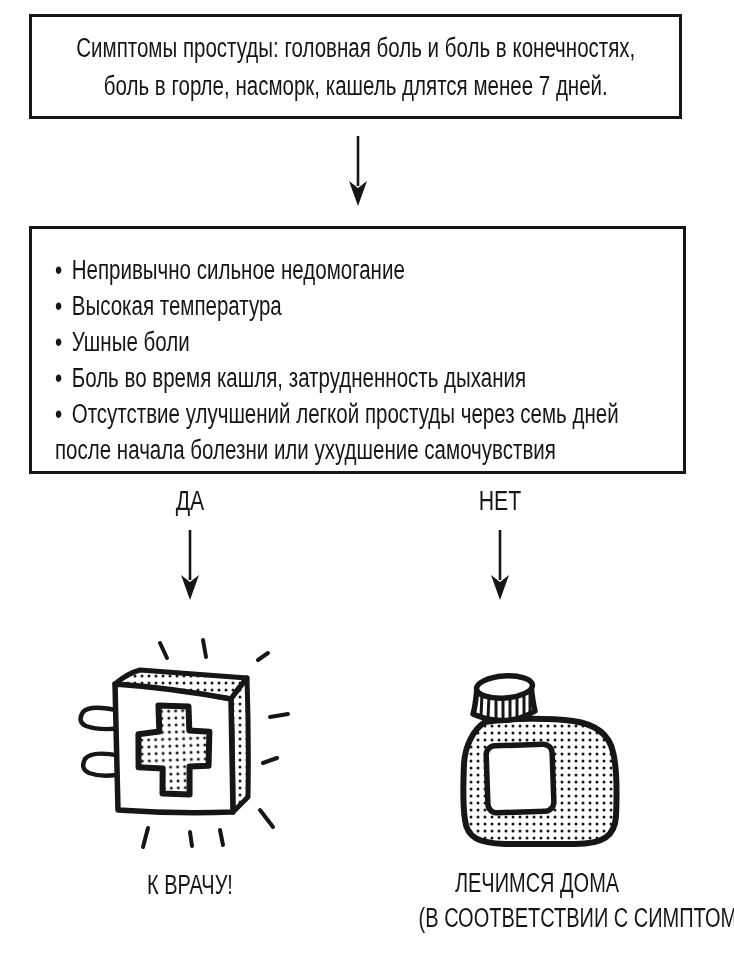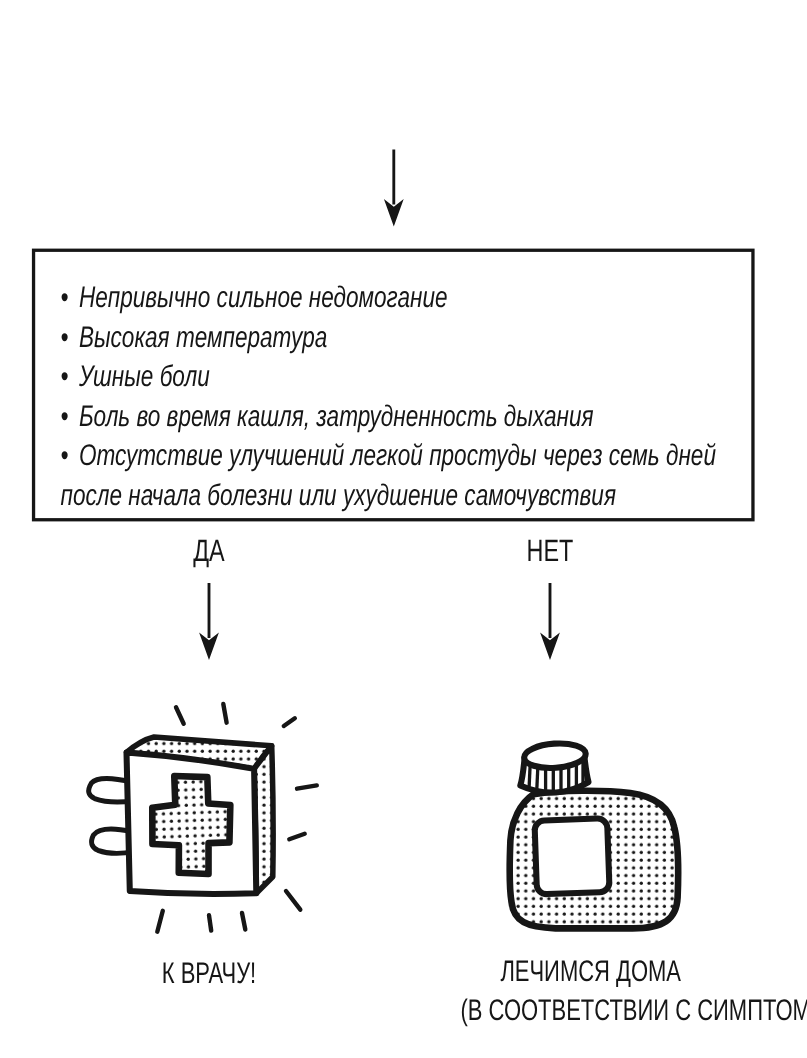--- a/index.html
+++ b/index.html
@@ -27,21 +27,21 @@
   .symptoms-lines {
     transform: scaleX(0.76);
     transform-origin: 50% 50%;
     text-align: center;
     font-size: 27px;
     line-height: 38px;
     white-space: nowrap;
   }
   .box-criteria {
     left: 29px; top: 226px;
-    width: 657px; height: 248px; font-style: italic;
+    width: 657px; height: 248px;
   }
   .bullet-list {
     position: absolute;
     left: 23px; top: 23px;
     transform: scaleX(0.76);
     transform-origin: left top;
     font-size: 27px;
     line-height: 36px;
     white-space: nowrap;
   }
@@ -64,20 +64,26 @@
     white-space: nowrap;
   }
   .arrow-svg { position: absolute; }
   .illustration { position: absolute; }
 </style>
 </head>
 <body>
 
 <div class="canvas">
 
+  <div class="box box-symptoms">
+    <div class="symptoms-lines">
+      <div>Симптомы простуды: головная боль и боль в конечностях,</div>
+      <div>боль в горле, насморк, кашель длятся менее 7 дней.</div>
+    </div>
+  </div>
 
   <svg class="arrow-svg" style="left:341px; top:134px;" width="34" height="74" viewBox="0 0 34 74">
     <line x1="17" y1="2" x2="17" y2="52" stroke="#161616" stroke-width="2.6"></line>
     <polygon points="17,72 8,47 17,54 26,47" fill="#161616"></polygon>
   </svg>
 
   <div class="box box-criteria">
     <div class="bullet-list">
       <div class="bullet-row">
         <span class="bullet-marker">•</span><span>Непривычно сильное недомогание</span>

